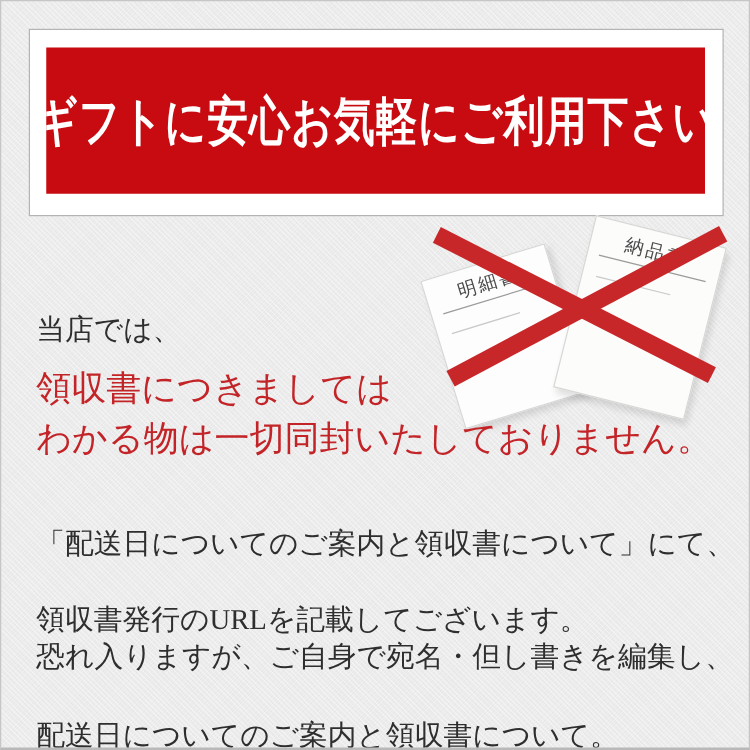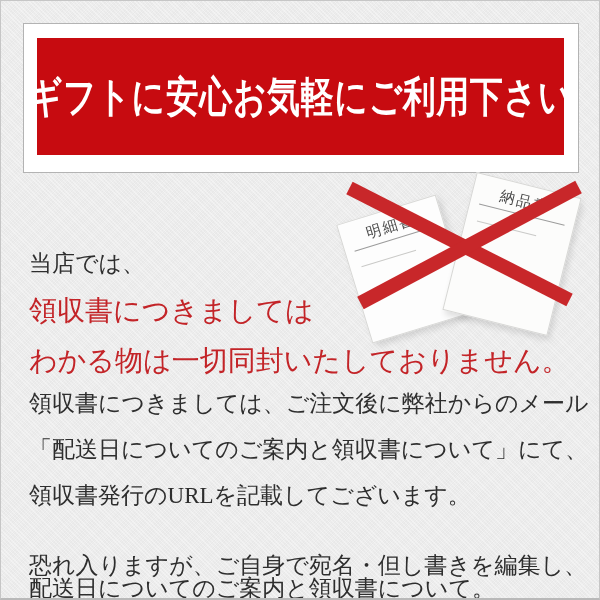--- a/index.html
+++ b/index.html
@@ -97,25 +97,25 @@
     position:absolute; left:28px;
     white-space:nowrap;
     z-index:2;
     letter-spacing:0px;
     margin-top:32px;
   }
   .txt-black{ color:#2e2e2e; font-size:23px; }
   .txt-red  { color:#c32428; font-size:28px; }
   .l1{ top:215px; }
   .l2{ top:259px; }
-  .l3{ top:309px;text-align:center; }
+  .l3{ top:299px;text-align:center; }
   .l4{ top:355px; }
-  .l5{ top:401px; }
+  .l5{ top:386px; }
   .l6{ top:447px;text-align:center; }
-  .l7{ top:517px; }
+  .l7{ top:477px; }
   .l8{ top:540px; }
 </style>
 </head>
 <body>
 
 <div class="canvas">
 
   <div class="banner-frame">
     <div class="banner-red">
       <span class="banner-text">ギフトに安心お気軽にご利用下さい</span>
@@ -133,19 +133,18 @@
       <div class="paper-rule-1"></div>
       <div class="paper-rule-2"></div>
     </div>
     <div class="cross-bar cross-bar-1"></div>
     <div class="cross-bar cross-bar-2"></div>
   </div>
 
   <div class="txt txt-black l1">当店では、</div>
   <div class="txt txt-red   l2">領収書につきましては</div>
   <div class="txt txt-red   l3">わかる物は一切同封いたしておりません。</div>
-  <div class="txt txt-black l4">領収書につきましては、ご注文後に弊社からのメール</div>
   <div class="txt txt-black l5">「配送日についてのご案内と領収書について」にて、</div>
   <div class="txt txt-black l6">領収書発行のURLを記載してございます。</div>
   <div class="txt txt-black l7">恐れ入りますが、ご自身で宛名・但し書きを編集し、</div>
   <div class="txt txt-black l8">配送日についてのご案内と領収書について。</div>
 
 </div>
 
 </body></html>

